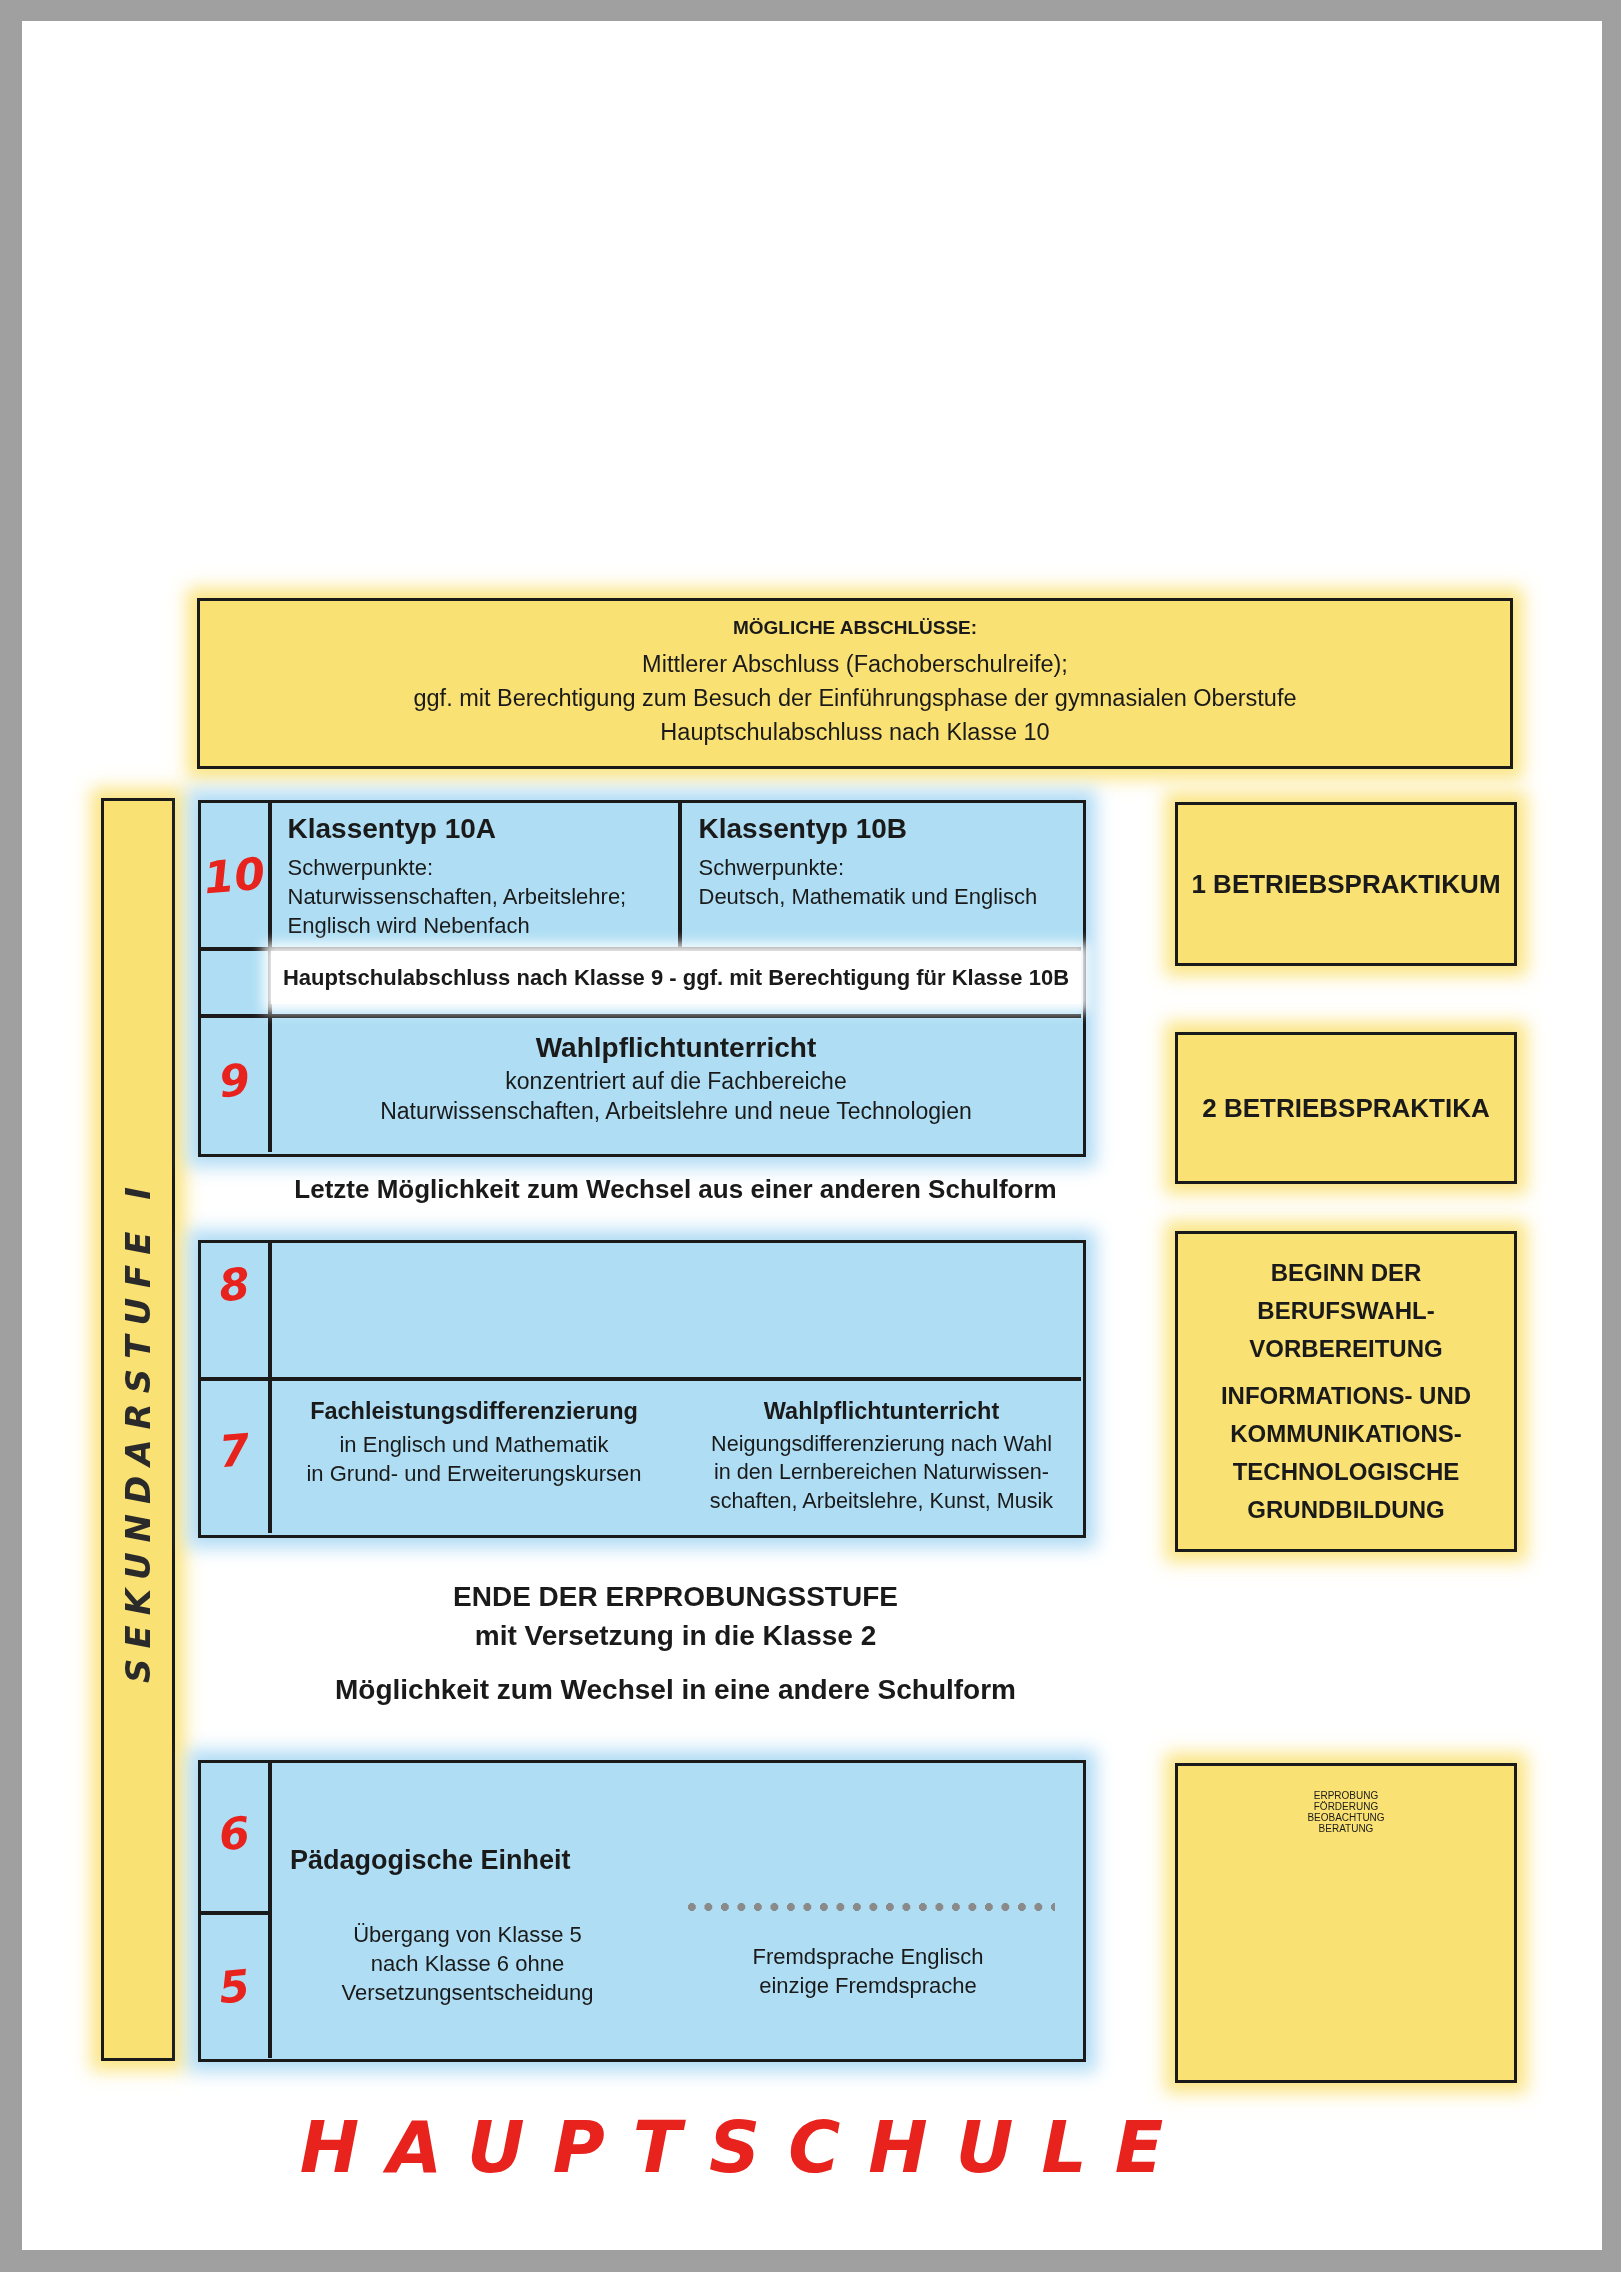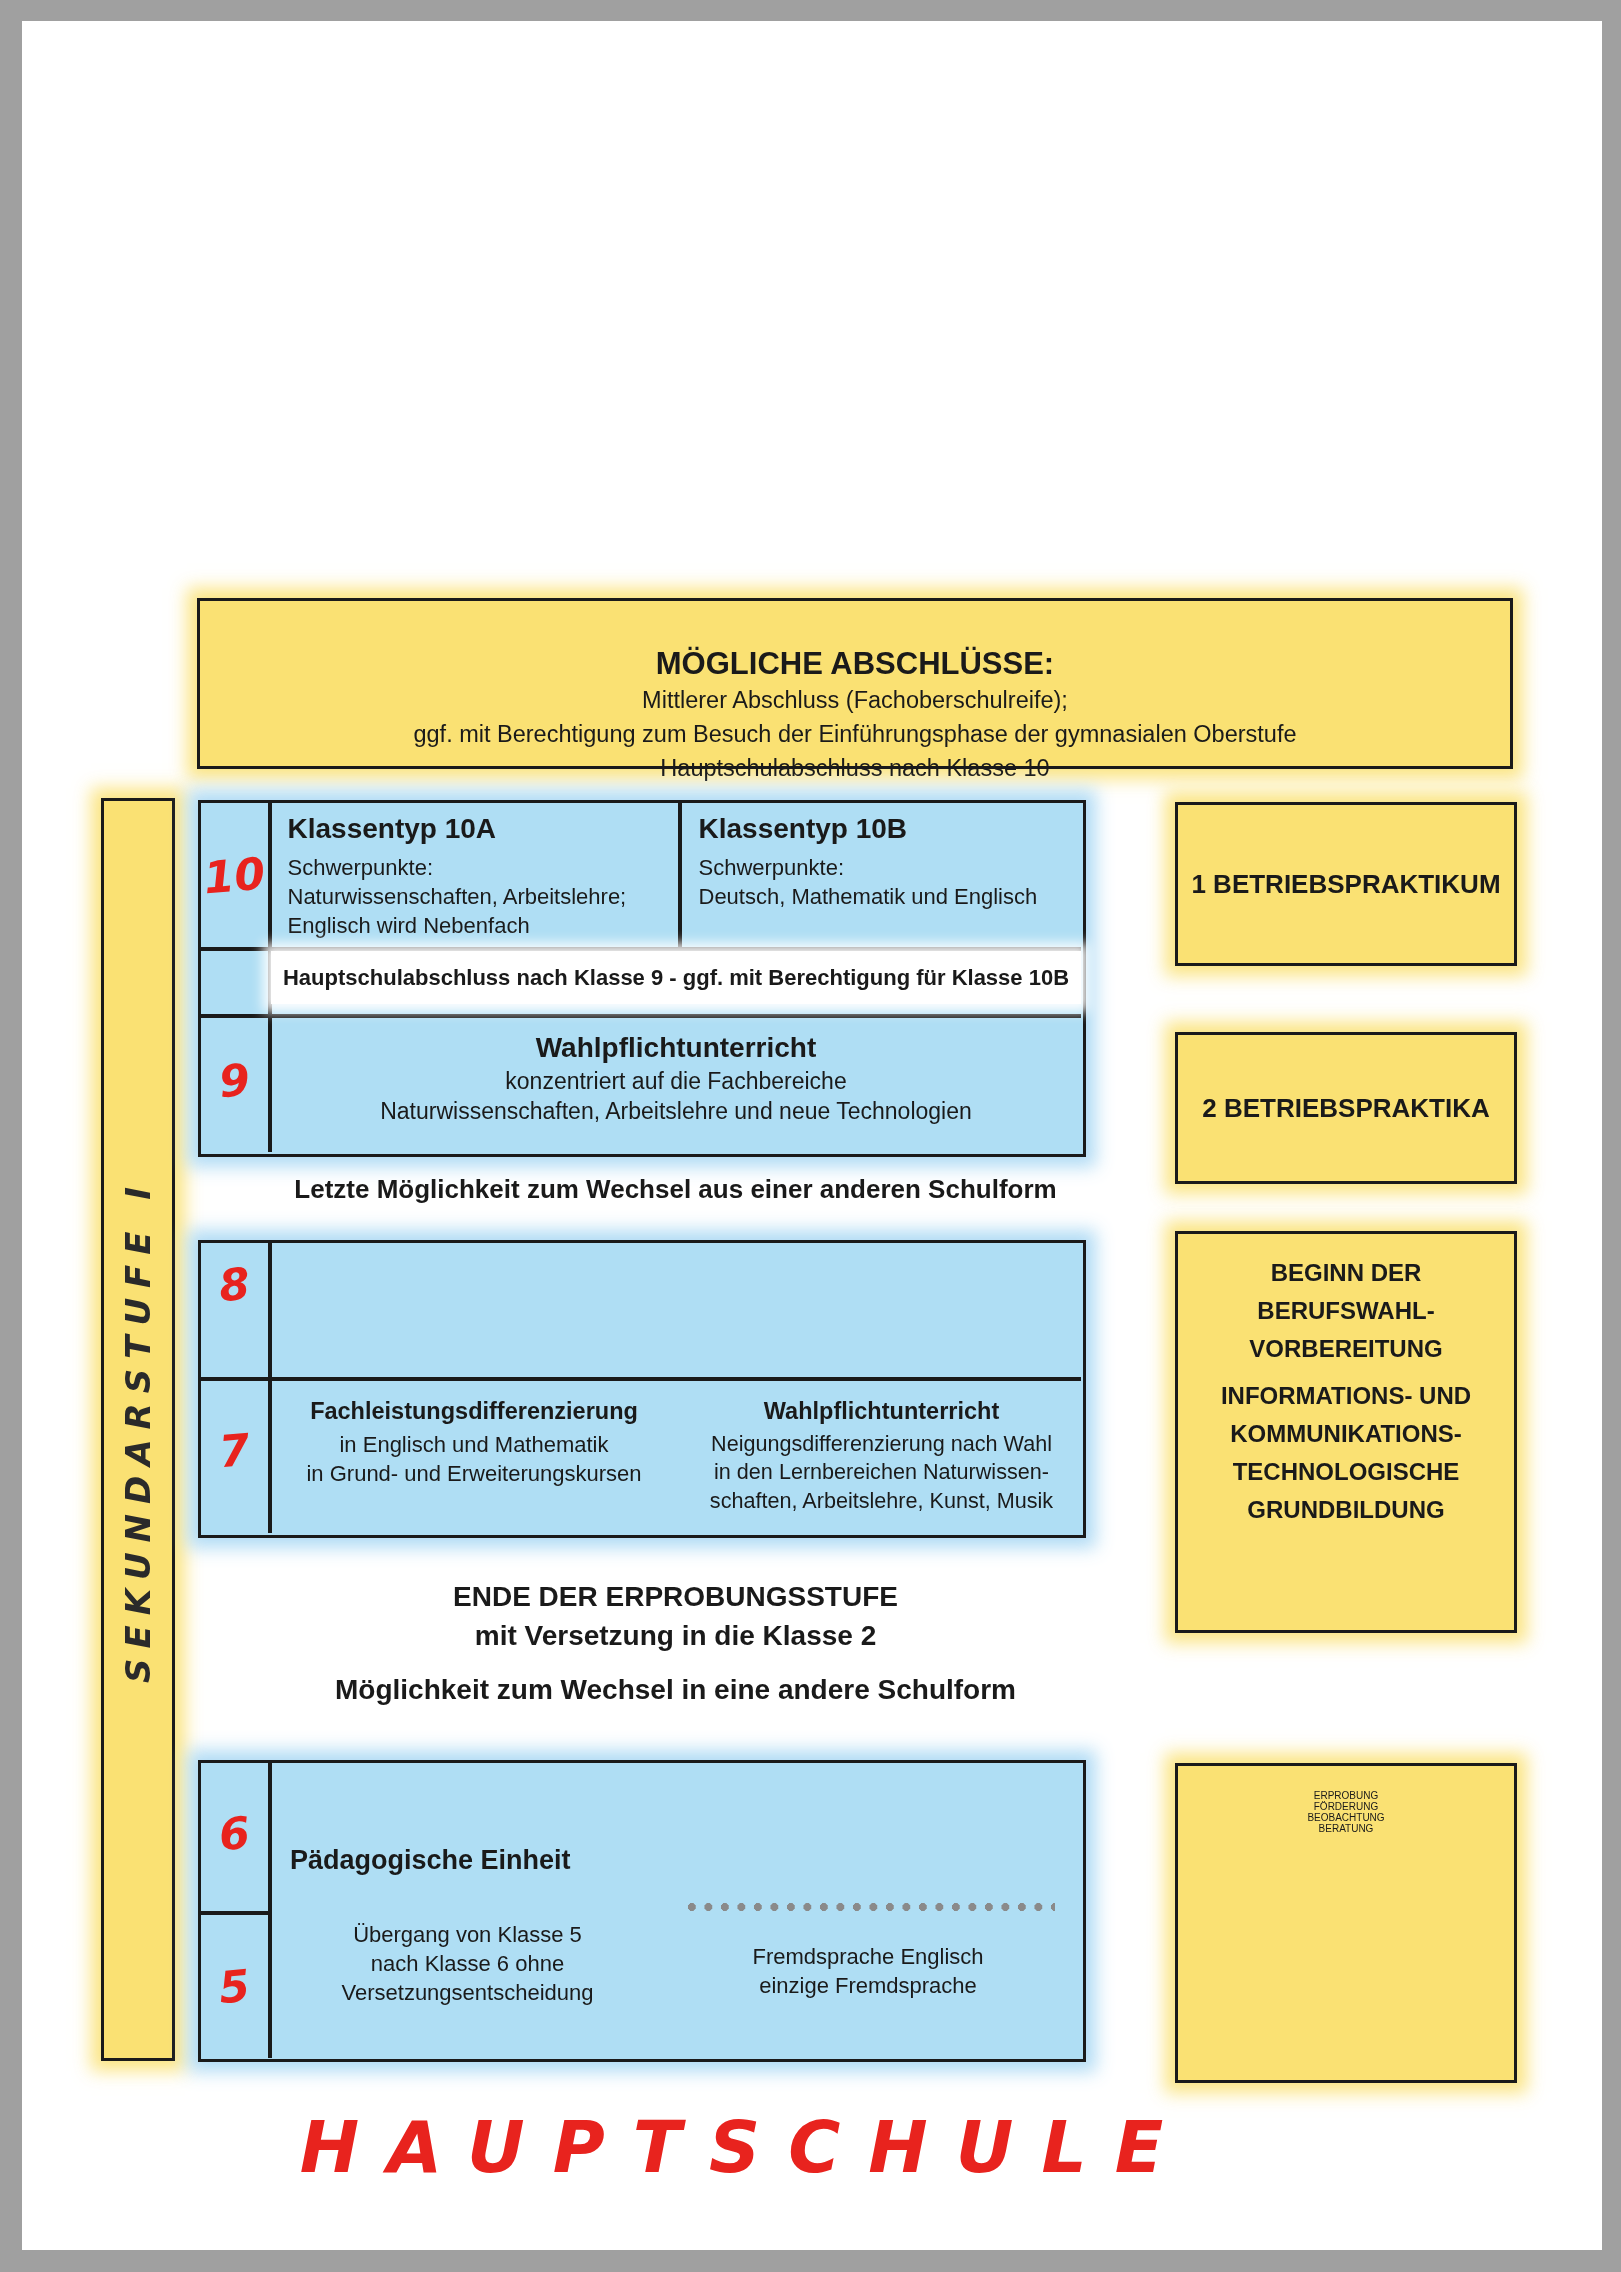--- a/index.html
+++ b/index.html
@@ -27,21 +27,21 @@
   .bbox{
     background:#AFDEF4;
     border:3.8px solid #1a1a1a;
     box-shadow:0 0 16.5px 10px rgba(164,214,243,0.85);
   }
   .divider{position:absolute;background:#1a1a1a;}
 
   
   .c{text-align:center;}
   .b{font-weight:bold;}
-  .t46{font-size:31px;line-height:38px;margin-top:36px;}
+  .t46{font-size:19px;line-height:38px;}
   .t44{font-size:28px;line-height:36px;}
   .t42{font-size:27px;line-height:34px;}
   .t37{font-size:23.5px;line-height:34px;}
   .t36{font-size:23px;line-height:30px;}
   .t35{font-size:22px;line-height:29px;}
   .t34{font-size:21.6px;line-height:28.5px;}
 
   .cell-title{font-size:28px;font-weight:bold;margin-bottom:7.6px;}
   .sub-title{font-size:23.5px;font-weight:bold;margin-bottom:5px;}
 
@@ -178,21 +178,21 @@
 </div>
 
 <div class="abs ybox sidebox" style="left:1175px;top:802px;width:342px;height:164px;">
   <div class="b" style="font-size:26px;">1 BETRIEBSPRAKTIKUM</div>
 </div>
 
 <div class="abs ybox sidebox" style="left:1175px;top:1032px;width:342px;height:152px;">
   <div class="b" style="font-size:26px;">2 BETRIEBSPRAKTIKA</div>
 </div>
 
-<div class="abs ybox p38" style="left:1175px;top:1231px;width:342px;height:402px;padding-top:20px;">
+<div class="abs ybox p38" style="left:1175px;top:1231px;width:342px;height:321px;padding-top:20px;">
   <div>BEGINN DER</div>
   <div>BERUFSWAHL-</div>
   <div>VORBEREITUNG</div>
   <div style="margin-top:9px;">INFORMATIONS- UND</div>
   <div>KOMMUNIKATIONS-</div>
   <div>TECHNOLOGISCHE</div>
   <div>GRUNDBILDUNG</div>
 </div>
 
 <div class="abs ybox" style="left:1175px;top:1763px;width:342px;height:320px;padding-top:24px;text-align:center;">

